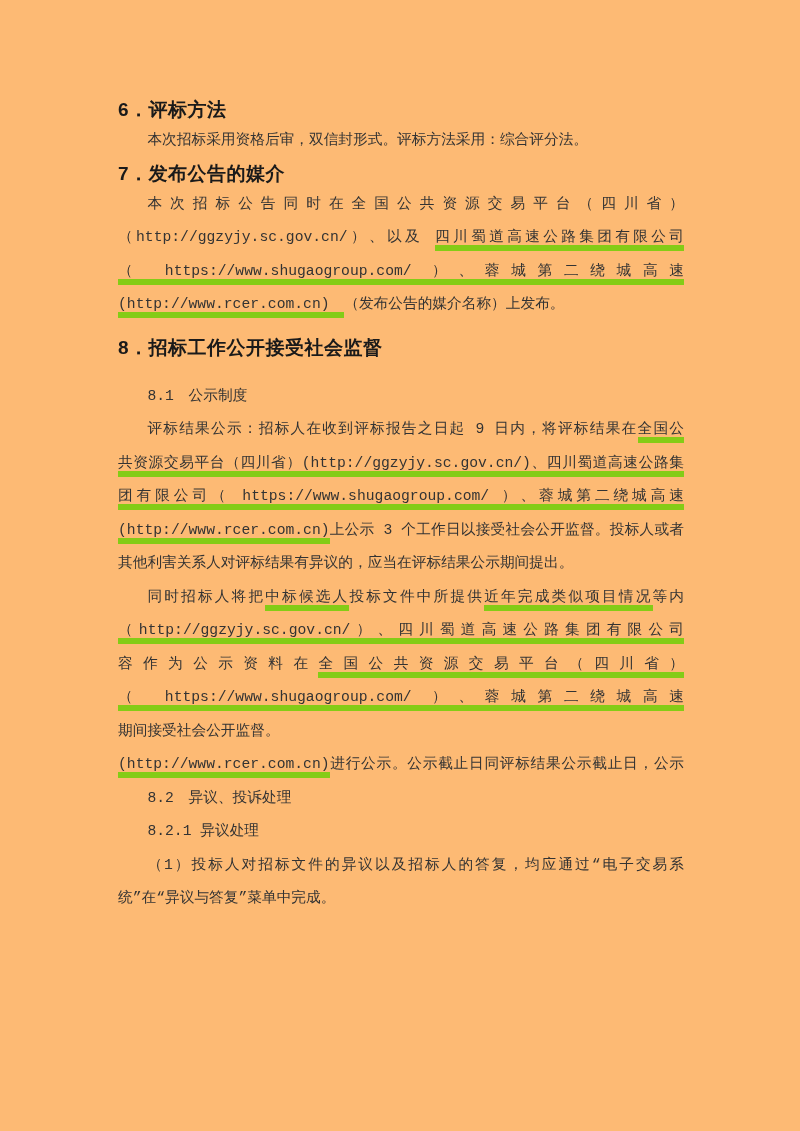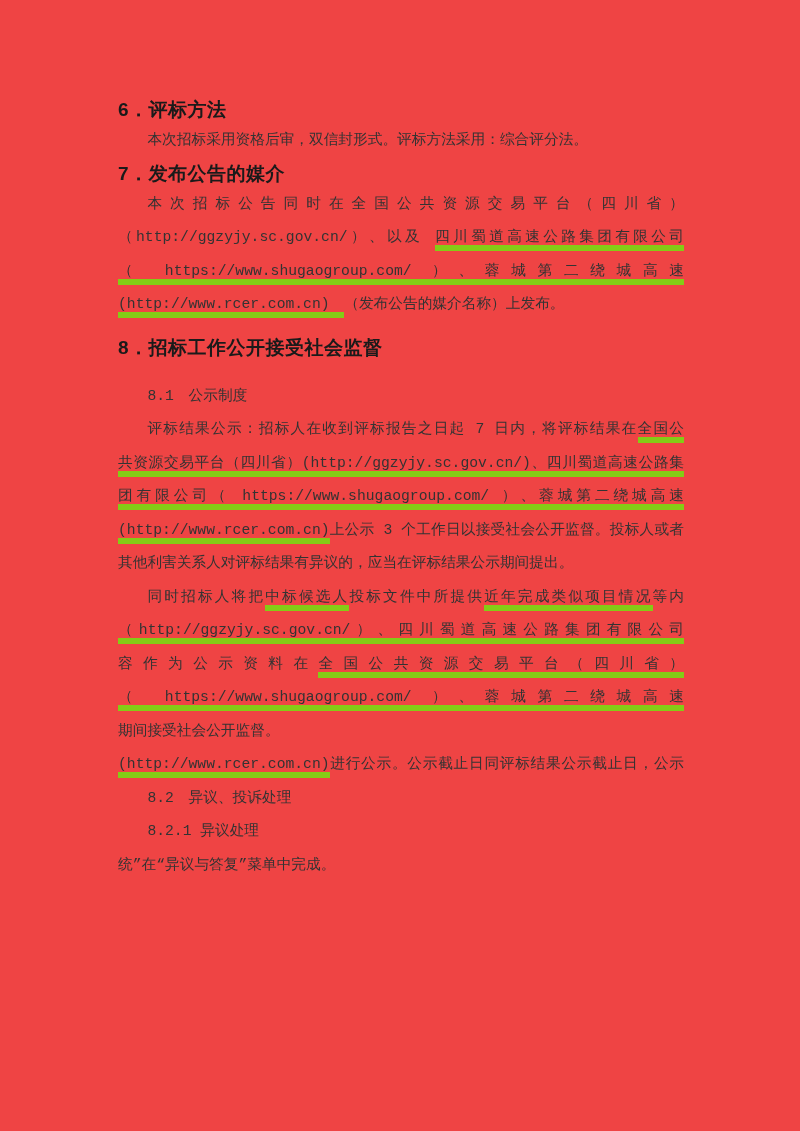--- a/index.html
+++ b/index.html
@@ -5,21 +5,21 @@
   html, body {
     margin: 0;
     padding: 0;
     background: #e8e8e8;
   }
   .page {
     position: relative;
     width: 800px;
     height: 1131px;
     margin: 0 auto;
-    background: #ef4444;
+    background: #fdba74;
     box-sizing: border-box;
     padding: 96px 116px 0 118px;
     color: #333333;
     
     font-family: "Liberation Mono", "DejaVu Sans Mono", serif;
     overflow: hidden;
   }
   .h {
     font-family: "Liberation Sans", "DejaVu Sans", sans-serif;
     font-weight: bold;
@@ -60,36 +60,37 @@
     <div class="line stretch"><span>（http://ggzyjy.sc.gov.cn/）、以及 </span><span class="u">四川蜀道高速公路集团有限公司</span></div>
     <div class="line stretch"><span class="u">（ https://www.shugaogroup.com/ ）、蓉城第二绕城高速</span></div>
     <div class="line"><span class="u">(http://www.rcer.com.cn)　</span><span>（发布公告的媒介名称）上发布。</span></div>
   </div>
 
   <h2 class="h h8">8．招标工作公开接受社会监督</h2>
 
   <div class="line sub81"><span style="margin-left:2em">8.1　公示制度</span></div>
 
   <div class="para">
-    <div class="line ind stretch"><span>评标结果公示：招标人在收到评标报告之日起 7 日内，将评标结果在</span><span class="u">全国公</span></div>
+    <div class="line ind stretch"><span>评标结果公示：招标人在收到评标报告之日起 9 日内，将评标结果在</span><span class="u">全国公</span></div>
     <div class="line stretch"><span class="u">共资源交易平台（四川省）(http://ggzyjy.sc.gov.cn/)、四川蜀道高速公路集</span></div>
     <div class="line stretch"><span class="u">团有限公司（ https://www.shugaogroup.com/ ）、蓉城第二绕城高速</span></div>
     <div class="line stretch"><span class="u">(http://www.rcer.com.cn)</span><span>上公示 3 个工作日以接受社会公开监督。投标人或者</span></div>
     <div class="line"><span>其他利害关系人对评标结果有异议的，应当在评标结果公示期间提出。</span></div>
   </div>
 
   <div class="para">
     <div class="line ind stretch"><span>同时招标人将把</span><span class="u">中标候选人</span><span>投标文件中所提供</span><span class="u">近年完成类似项目情况</span><span>等内</span></div>
     <div class="line stretch"><span class="u">（http://ggzyjy.sc.gov.cn/）、四川蜀道高速公路集团有限公司</span></div>
     <div class="line stretch"><span>容作为公示资料在</span><span class="u">全国公共资源交易平台（四川省）</span></div>
     <div class="line stretch"><span class="u">（ https://www.shugaogroup.com/ ）、蓉城第二绕城高速</span></div>
     <div class="line"><span>期间接受社会公开监督。</span></div>
     <div class="line stretch"><span class="u">(http://www.rcer.com.cn)</span><span>进行公示。公示截止日同评标结果公示截止日，公示</span></div>
   </div>
 
   <div class="line"><span style="margin-left:2em">8.2　异议、投诉处理</span></div>
   <div class="line"><span style="margin-left:2em">8.2.1 异议处理</span></div>
 
   <div class="para">
+    <div class="line ind stretch"><span>（1）投标人对招标文件的异议以及招标人的答复，均应通过“电子交易系</span></div>
     <div class="line"><span>统”在“异议与答复”菜单中完成。</span></div>
   </div>
 
 </div>
 
 </body></html>

